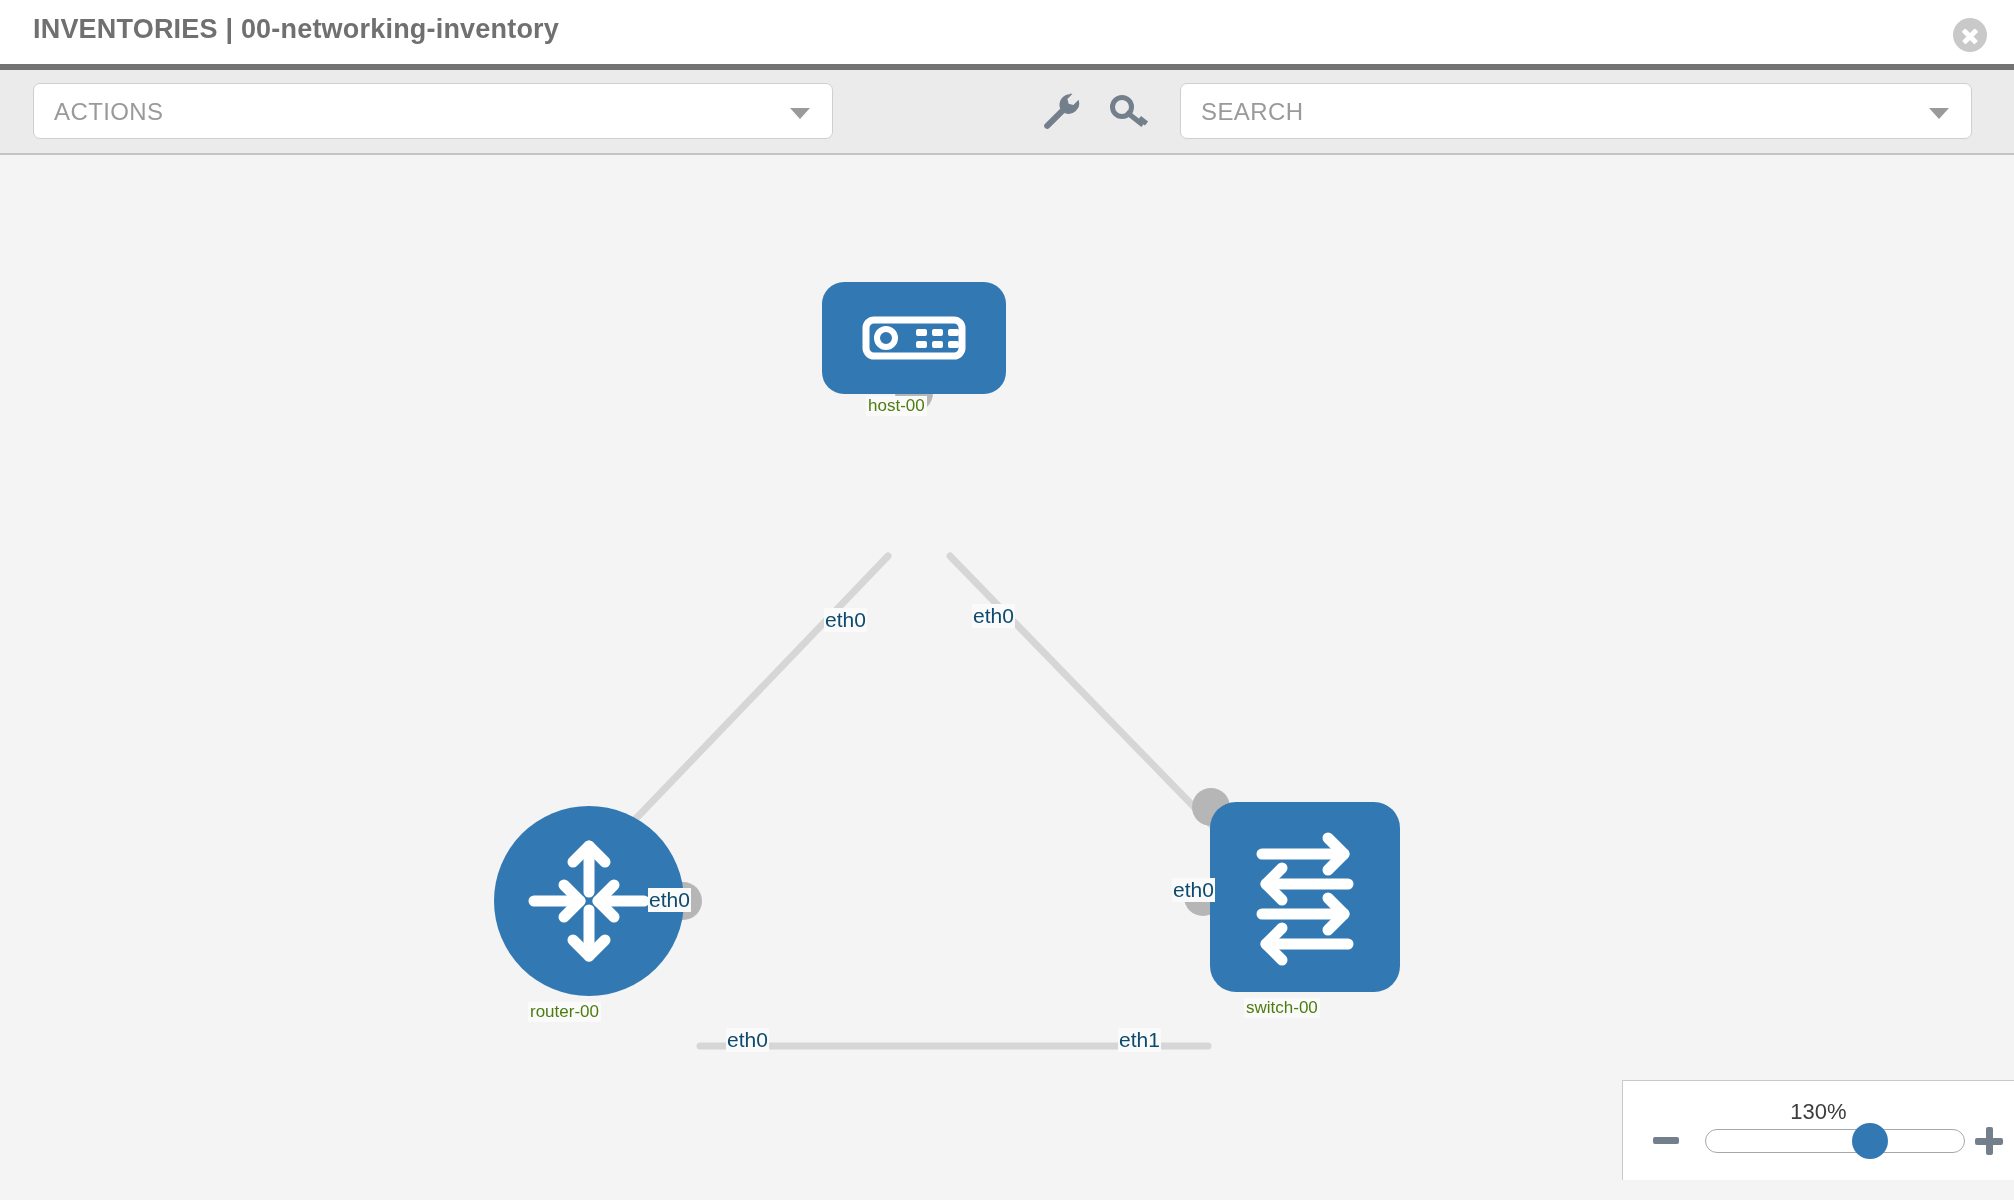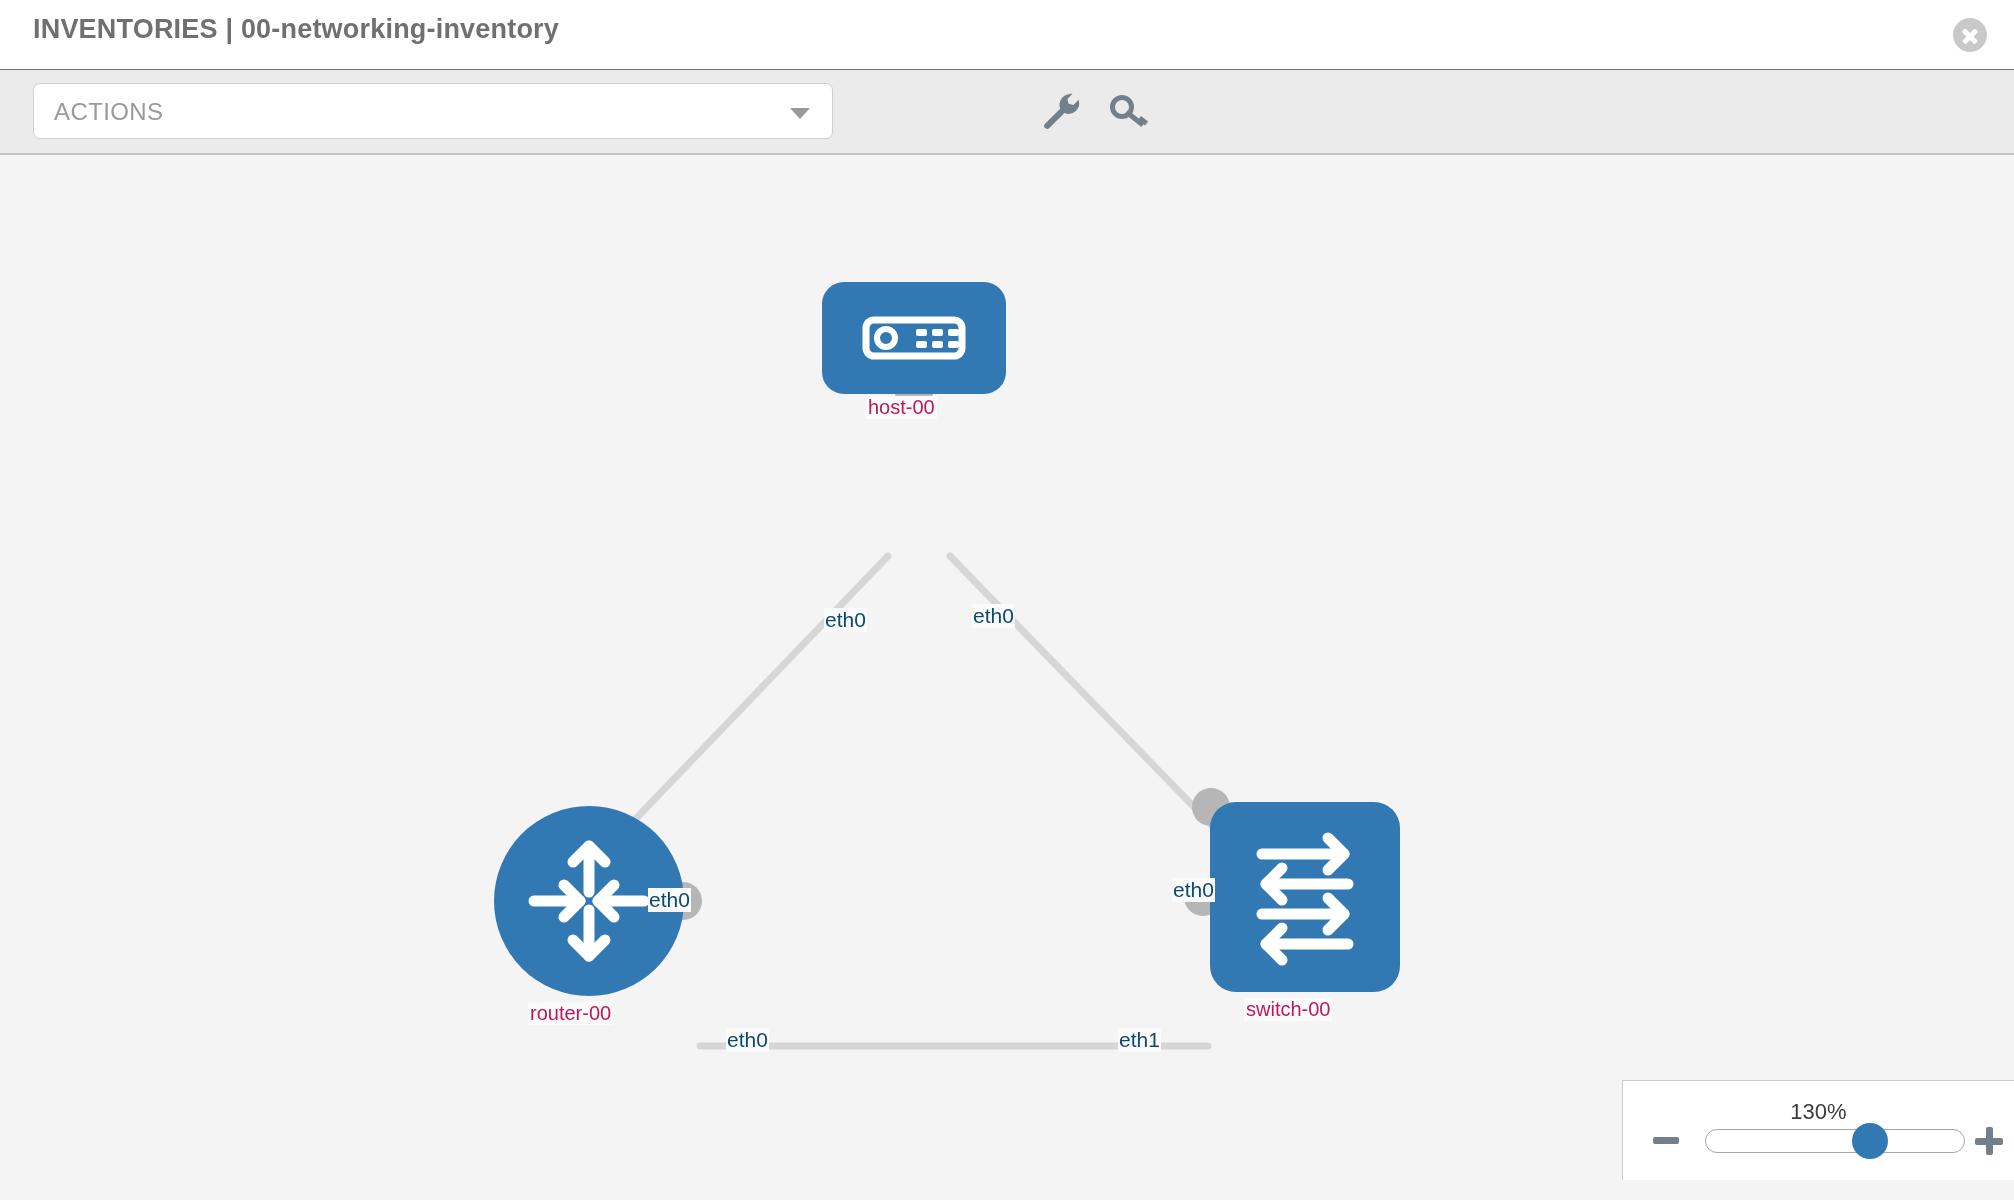--- a/index.html
+++ b/index.html
@@ -18,21 +18,21 @@
     background: #f4f4f4;
   }
 
   
   #header {
     position: absolute;
     left: 0; top: 0;
     width: 2014px;
     height: 70px;
     background: #ffffff;
-    border-bottom: 1px solid #737373;
+    border-bottom: 6px solid #737373;
     box-sizing: border-box;
   }
   #page-title {
     position: absolute;
     left: 33px;
     top: 14px;
     font-size: 27px;
     font-weight: bold;
     color: #707070;
     letter-spacing: 0.2px;
@@ -128,22 +128,22 @@
   }
 
   
   .node { position: absolute; }
   .node-shape {
     position: absolute;
     background: #3279b3;
   }
   .node-label {
     position: absolute;
-    font-size: 20px;
-    color: #be185d;
+    font-size: 17px;
+    color: #4d7c0f;
     background: #fafafa;
     white-space: nowrap;
     padding: 0 2px;
   }
   .nub {
     position: absolute;
     width: 38px;
     height: 38px;
     border-radius: 50%;
     background: #b6b6b6;
@@ -251,20 +251,24 @@
     <div class="tool-icon" id="key-icon">
       <svg viewBox="0 0 44 40" width="44" height="40" aria-hidden="true">
         <g fill="#73808c">
           <circle cx="14" cy="15" r="9.5" fill="none" stroke="#73808c" stroke-width="5"></circle>
           <rect x="20" y="18" width="21" height="5.2" transform="rotate(38 20 18)"></rect>
           <rect x="33" y="24" width="9" height="5" transform="rotate(38 33 24)"></rect>
         </g>
       </svg>
     </div>
 
+    <div class="field" id="search-field">
+      <span class="field-label">SEARCH</span>
+      <span class="caret"></span>
+    </div>
   </div>
 
   <div id="canvas">
 
     <svg id="topology-svg">
       <g stroke="#d6d6d6" stroke-width="7" fill="none" stroke-linecap="round">
         <line x1="888" y1="400" x2="600" y2="700"></line>
         <line x1="950" y1="400" x2="1232" y2="690"></line>
         <line x1="700" y1="890" x2="1208" y2="890"></line>
       </g>

